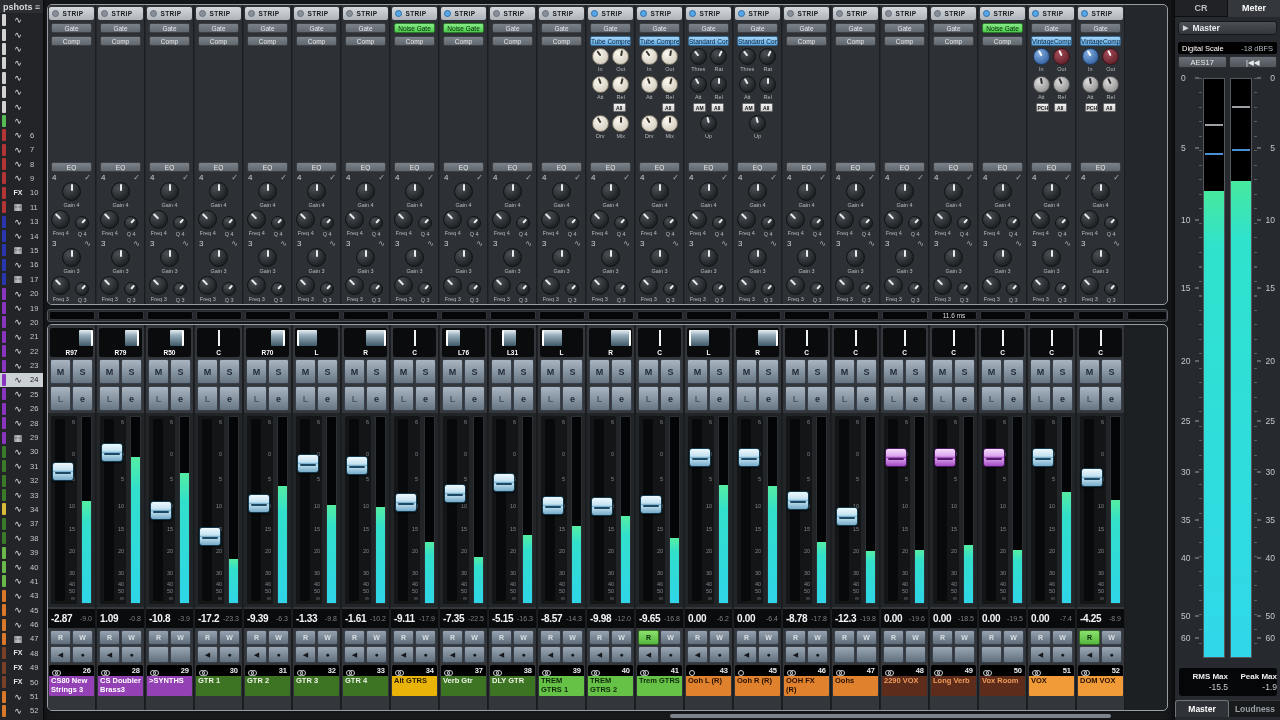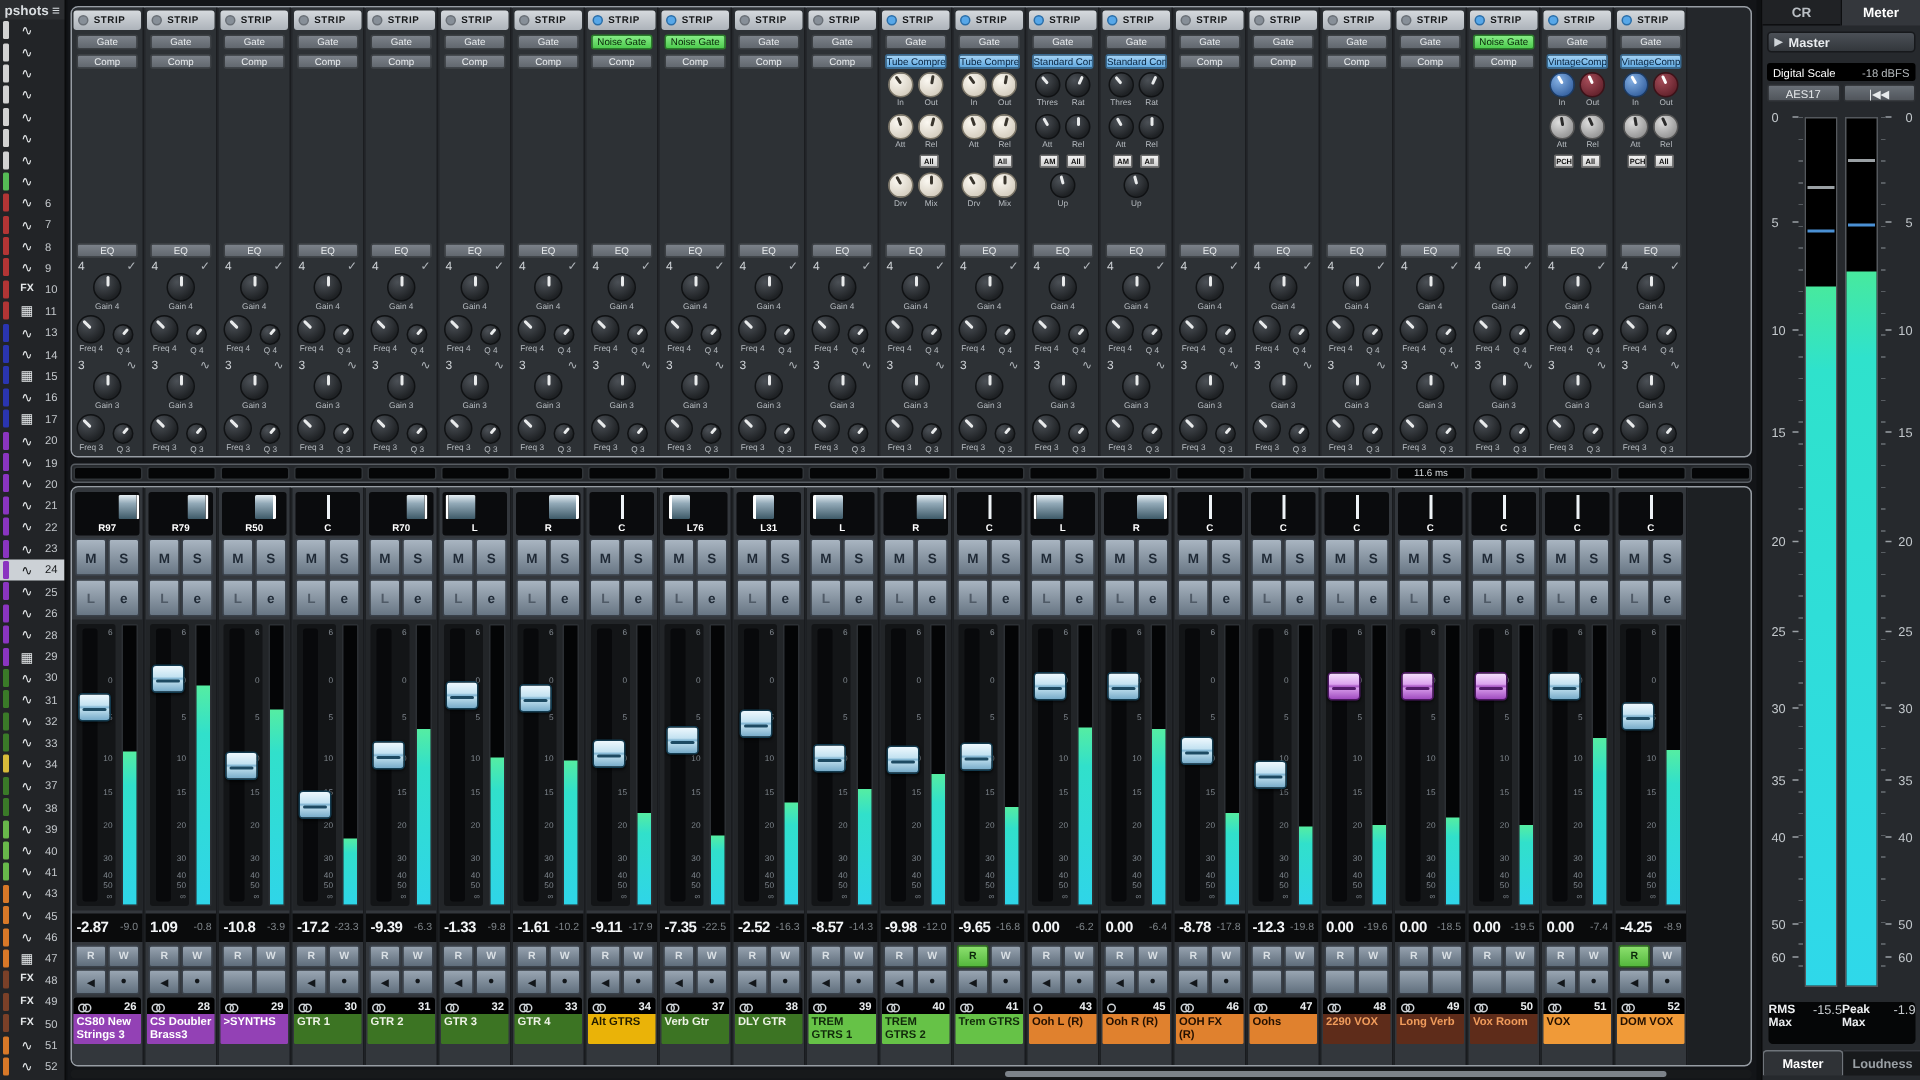--- a/index.html
+++ b/index.html
@@ -101,21 +101,21 @@
   #mbtns{display:flex;gap:2px;margin:2px 3px 0;height:12px}
   .mbbtn{flex:1;background:linear-gradient(#6b7178,#50555b);border:1px solid #2c2f33;border-radius:2px;color:#e7eaec;font-size:7.5px;text-align:center;line-height:11px}
   #mmeter{position:absolute;left:0;top:78px;width:106px;height:582px}
   .mlab{position:absolute;font-size:8.5px;color:#c3c8cc;transform:translateY(-50%)}
   .mtick{position:absolute;width:4px;height:1px;background:#9aa0a5;transform:translateY(-50%)}
   .mbar{position:absolute;top:0;height:580px;width:22px;background:#000;border:1px solid #54585d}
   .mfill{position:absolute;left:0;right:0;bottom:0;background:linear-gradient(180deg,#47e99e 0%,#2fe2cc 12%,#2fd8ea 100%)}
   .mdash{position:absolute;left:1px;right:1px;height:2px}
   .mticks{position:absolute;top:0;height:580px;width:3px;background:repeating-linear-gradient(180deg,#585d62 0 1px,transparent 1px 14.5px)}
   #mstats{position:absolute;left:4px;top:668px;width:98px;height:28px;background:#050607;border-radius:3px;display:flex}
-  .mstat{flex:1;display:flex;flex-direction:row;align-items:flex-start;justify-content:center;gap:1px}
+  .mstat{flex:1;display:flex;flex-direction:column;align-items:flex-end;justify-content:center;gap:1px}
   .mstat .l{color:#eceef0;font-size:8px;font-weight:bold}
   .mstat .v{color:#c7cbcf;font-size:8.5px}
   #btabs{position:absolute;left:0;top:700px;width:106px;height:17px;display:flex}
   .btab{flex:1;text-align:center;font-size:8.5px;font-weight:bold;line-height:16px;color:#9aa0a5;background:#17191b;border-top:1px solid #34373c}
   .btab.act{background:#2f3236;color:#fff;border:1px solid #6f747a;border-bottom:none;border-radius:3px 3px 0 0}
 </style>
 </head>
 <body>
 
 <div id="sidebar">
@@ -2719,21 +2719,21 @@
             <div class="fticklabel" style="top: 167.71px;">40</div>
             <div class="fticklabel" style="top: 174.99px;">50</div>
             <div class="fticklabel" style="top: 181.815px;">∞</div>
             <div class="fcap" style="top: 56.5305px;"></div>
           </div>
           <div class="fmeter">
             <div class="fmfill" style="top: 118.333px;"></div>
           </div>
         </div>
         <div class="dbrow">
-          <span class="dbmain">-2.52</span>
+          <span class="dbmain">-5.15</span>
           <span class="dbpeak">-16.3</span>
         </div>
         <div class="rwrow">
           <div class="rwbtn">R</div>
           <div class="rwbtn">W</div>
         </div>
         <div class="monrow">
           <div class="monbtn">◀</div>
           <div class="monbtn">●</div>
         </div>

